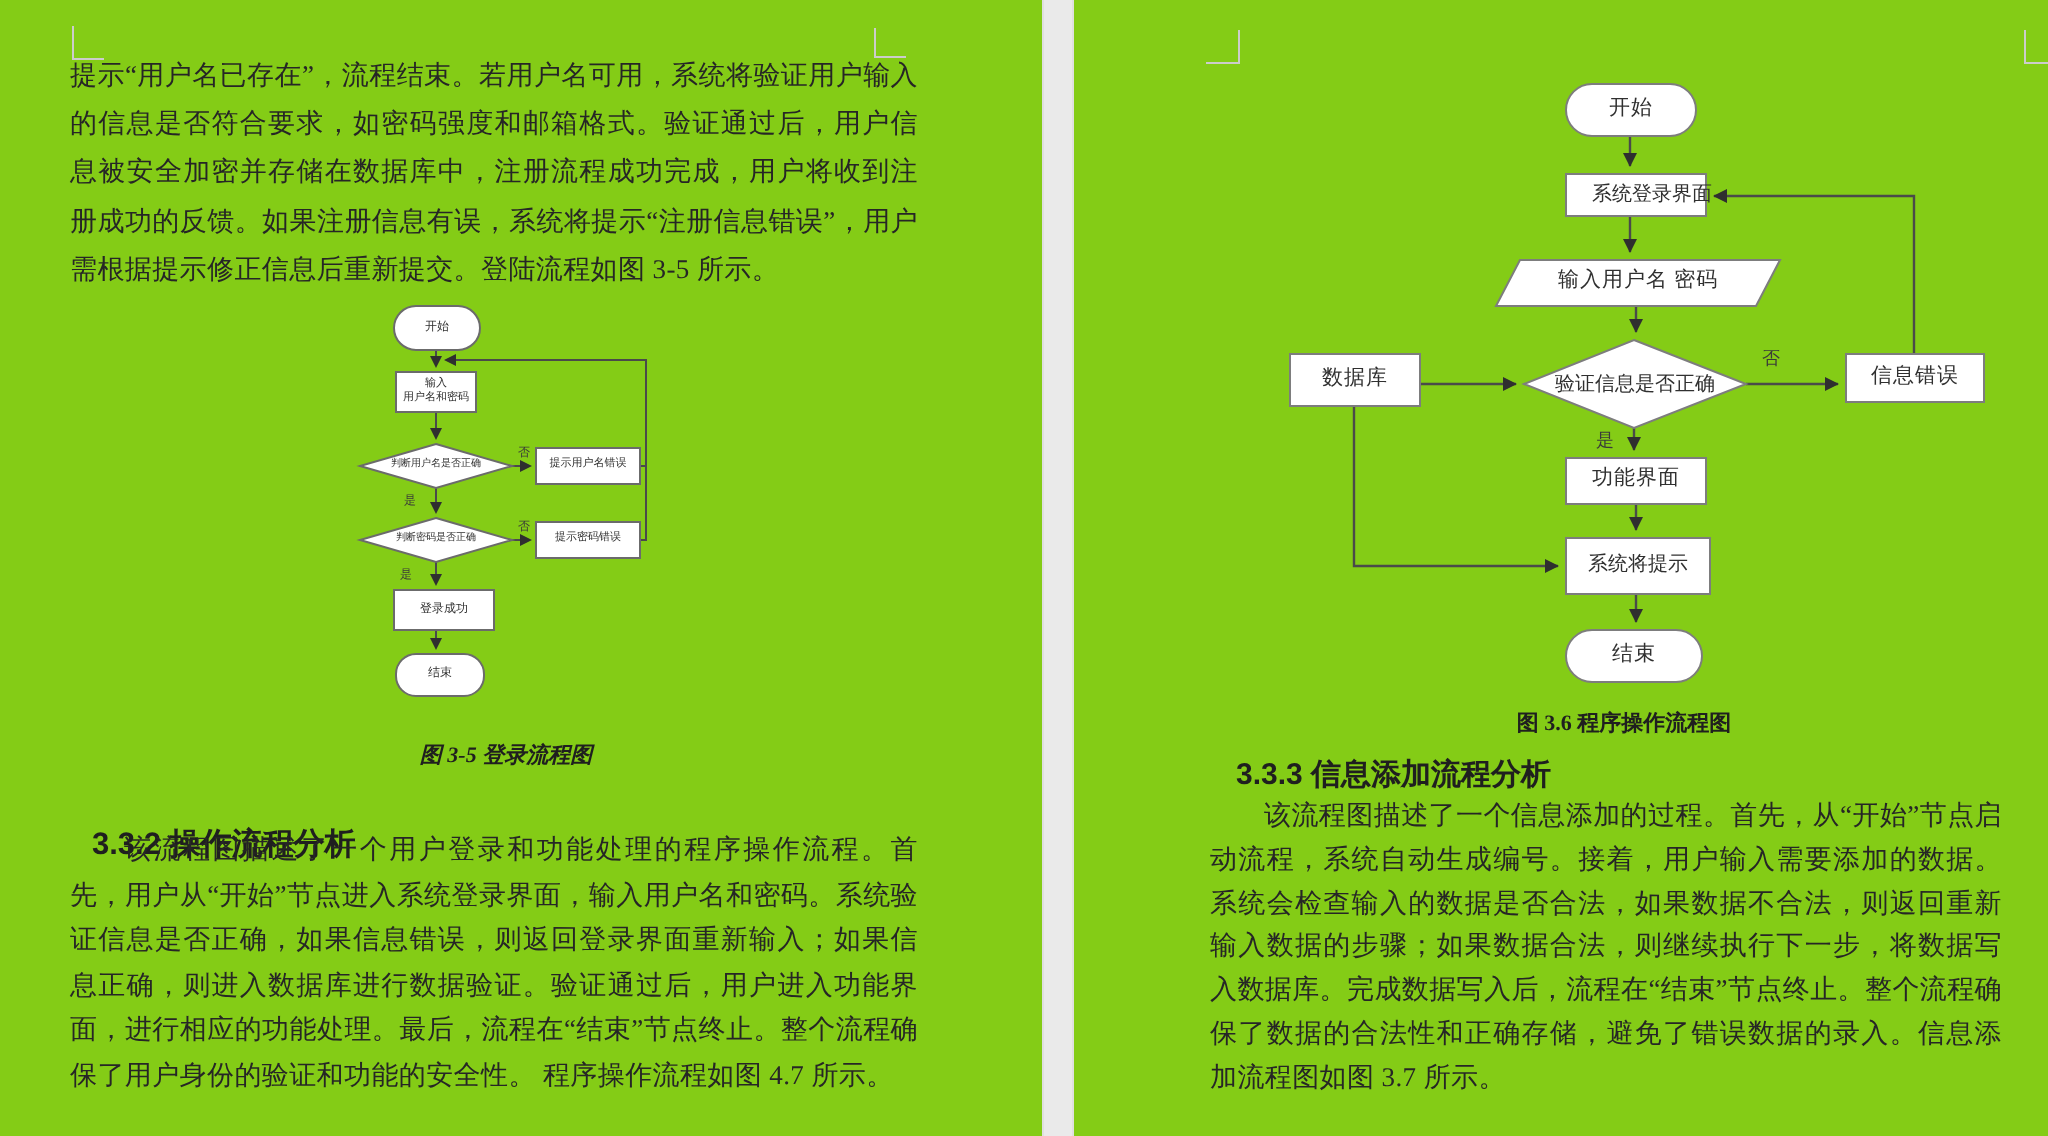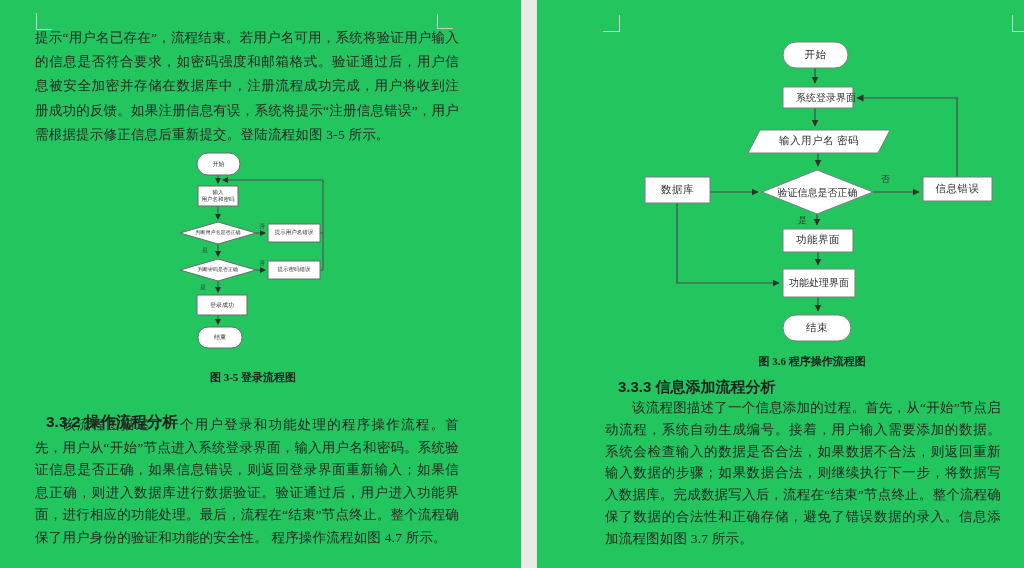--- a/index.html
+++ b/index.html
@@ -1,21 +1,21 @@
 <!DOCTYPE html>
 <html><head>
 <meta charset="utf-8">
 <style>
   html,body{margin:0;padding:0;}
   body{
     width:1024px;height:568px;overflow:hidden;background:#ffffff;
     font-family:"Liberation Serif","DejaVu Serif",serif;
     color:#2b2b2b;position:relative;
   }
-  .page{position:absolute;top:0;height:568px;background:#22c55e;}
+  .page{position:absolute;top:0;height:568px;background:#84cc16;}
   #page-left{left:0;width:521px;}
   #page-right{left:537px;width:487px;}
   .gutter{position:absolute;top:0;left:521px;width:16px;height:568px;background:#eaeaea;border-left:1px solid #e0e0e0;border-right:1px solid #e0e0e0;box-sizing:border-box;}
   .cmark{position:absolute;box-sizing:border-box;}
   .cmark.bl{border-left:1px solid #cccccc;border-bottom:1px solid #cccccc;}
   .cmark.br{border-right:1px solid #cccccc;border-bottom:1px solid #cccccc;}
   .para{
     position:absolute;text-align:justify;color:#262626;
     font-size:13.5px;letter-spacing:0.2px;
   }
@@ -90,21 +90,21 @@
   <div class="nl small" style="left:268px;top:224px;width:52px;height:18px;">提示用户名错误</div>
   <div class="nl xsmall" style="left:180px;top:261px;width:76px;height:18px;">判断密码是否正确</div>
   <div class="nl small" style="left:268px;top:261px;width:52px;height:18px;">提示密码错误</div>
   <div class="nl med" style="left:197px;top:295px;width:50px;height:20px;">登录成功</div>
   <div class="nl med" style="left:198px;top:327px;width:44px;height:21px;">结束</div>
   <div class="branch l" style="left:259px;top:222px;">否</div>
   <div class="branch l" style="left:202px;top:246px;">是</div>
   <div class="branch l" style="left:259px;top:259px;">否</div>
   <div class="branch l" style="left:200px;top:283px;">是</div>
 
-  <div class="caption" style="left:153px;top:370px;width:200px;">图 3-5 登录流程图</div>
+  <div class="caption" style="left:153px;top:370px;width:200px;font-style:italic;">图 3-5 登录流程图</div>
 
   <div class="heading" style="left:46px;top:392px;font-size:15.5px;margin-top:20px;">3.3.2 操作流程分析</div>
   <div class="para indent" style="left:35px;top:414px;width:424px;line-height:22.6px;">该流程图描述了一个用户登录和功能处理的程序操作流程。首先，用户从“开始”节点进入系统登录界面，输入用户名和密码。系统验证信息是否正确，如果信息错误，则返回登录界面重新输入；如果信息正确，则进入数据库进行数据验证。验证通过后，用户进入功能界面，进行相应的功能处理。最后，流程在“结束”节点终止。整个流程确保了用户身份的验证和功能的安全性。 程序操作流程如图 4.7 所示。</div>
 </div>
 
 <div class="gutter"></div>
 
 <div class="page" id="page-right">
 
   <div class="cmark br" style="left:66px;top:15px;width:17px;height:17px;"></div>
@@ -141,21 +141,21 @@
     </g>
   </svg>
 
   <div class="nl big" style="left:246px;top:42px;width:65px;height:26px;">开始</div>
   <div class="nl big" style="left:246px;top:87px;width:86px;height:21px;font-size:10px;letter-spacing:0;">系统登录界面</div>
   <div class="nl big" style="left:211px;top:130px;width:142px;height:23px;">输入用户名 密码</div>
   <div class="nl big" style="left:225px;top:172px;width:111px;height:41px;font-size:10px;letter-spacing:0;">验证信息是否正确</div>
   <div class="nl big" style="left:108px;top:177px;width:65px;height:26px;">数据库</div>
   <div class="nl big" style="left:386px;top:177px;width:69px;height:24px;">信息错误</div>
   <div class="nl big" style="left:246px;top:229px;width:70px;height:23px;">功能界面</div>
-  <div class="nl big" style="left:246px;top:269px;width:72px;height:28px;font-size:10px;letter-spacing:0;">功能处理界面</div>
+  <div class="nl big" style="left:246px;top:269px;width:72px;height:28px;font-size:10px;letter-spacing:0;">系统将提示</div>
   <div class="nl big" style="left:246px;top:315px;width:68px;height:26px;">结束</div>
   <div class="branch r" style="left:344px;top:173px;">否</div>
   <div class="branch r" style="left:261px;top:214px;">是</div>
 
   <div class="caption" style="left:175px;top:354px;width:200px;">图 3.6 程序操作流程图</div>
 
   <div class="heading" style="left:81px;top:378px;font-size:15px;">3.3.3 信息添加流程分析</div>
   <div class="para indent" style="left:68px;top:397px;width:396px;line-height:21.8px;">该流程图描述了一个信息添加的过程。首先，从“开始”节点启动流程，系统自动生成编号。接着，用户输入需要添加的数据。系统会检查输入的数据是否合法，如果数据不合法，则返回重新输入数据的步骤；如果数据合法，则继续执行下一步，将数据写入数据库。完成数据写入后，流程在“结束”节点终止。整个流程确保了数据的合法性和正确存储，避免了错误数据的录入。信息添加流程图如图 3.7 所示。</div>
 </div>
 

